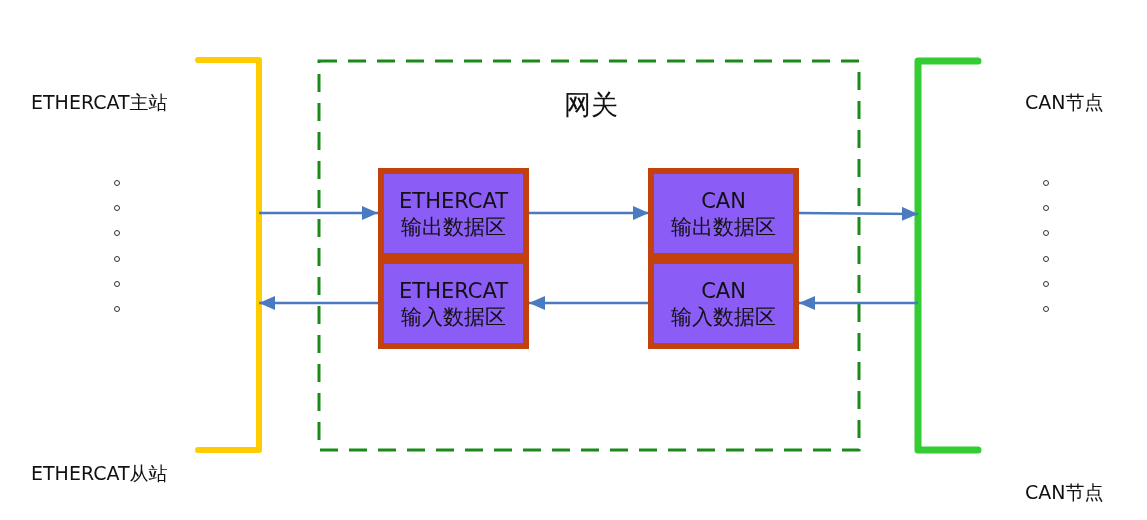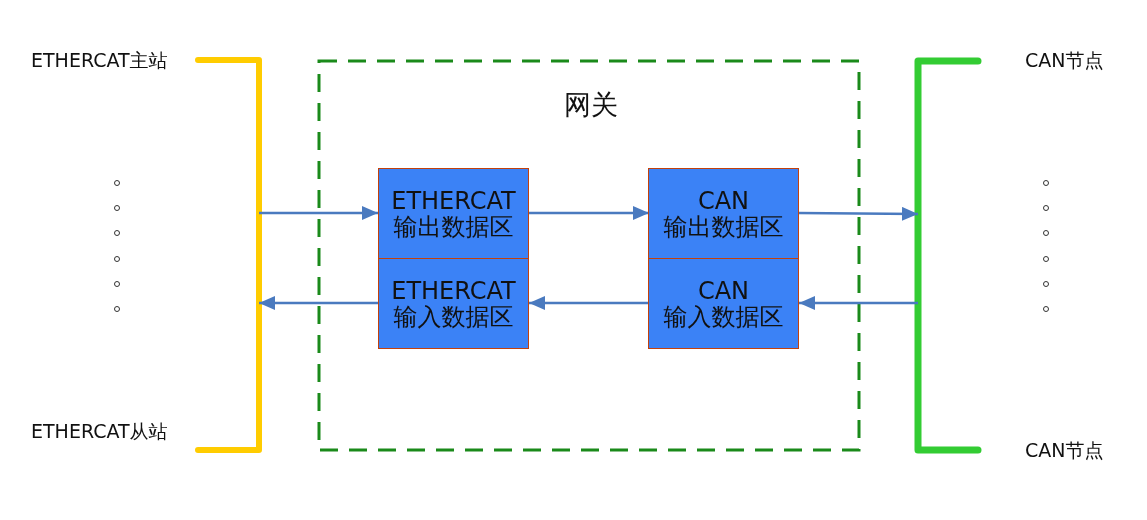--- a/index.html
+++ b/index.html
@@ -1,23 +1,23 @@
 <!DOCTYPE html>
 <html><head>
 <meta charset="utf-8">
 <style>
   html, body { margin: 0; padding: 0; background: #ffffff; }
   body { width: 1147px; height: 520px; position: relative; overflow: hidden;
          font-family: "DejaVu Sans", "Liberation Sans", sans-serif; color: #111; }
   .abs { position: absolute; }
-  .side-label { font-size: 19px; white-space: nowrap; line-height: 22px; }
+  .side-label { font-size: 19px; white-space: nowrap; line-height: 22px; margin-top: 42px; }
   .title { font-size: 27px; line-height: 30px; margin-left: 6px; }
-  .box { position: absolute; background: #3b82f6; border: 1px solid #c2410c; box-sizing: border-box;
+  .box { position: absolute; background: #8b5cf6; border: 6px solid #c2410c; box-sizing: border-box;
          display: flex; flex-direction: column; align-items: center; justify-content: center;
-         font-size: 24px; line-height: 26px; text-align: center; }
+         font-size: 21px; line-height: 26px; text-align: center; }
   .dot { position: absolute; width: 4px; height: 4px; border: 1.5px solid #333; border-radius: 50%; }
   svg { position: absolute; left: 0; top: 0; }
 </style>
 </head>
 <body>
 
 <svg width="1147" height="520">
   <defs>
     <marker id="ah" markerWidth="10" markerHeight="10" refX="9" refY="5" orient="auto" markerUnits="userSpaceOnUse">
       <path d="M0,0 L18,5 L0,10 z" transform="scale(0.55,1)" fill="#4a7abf"></path>

